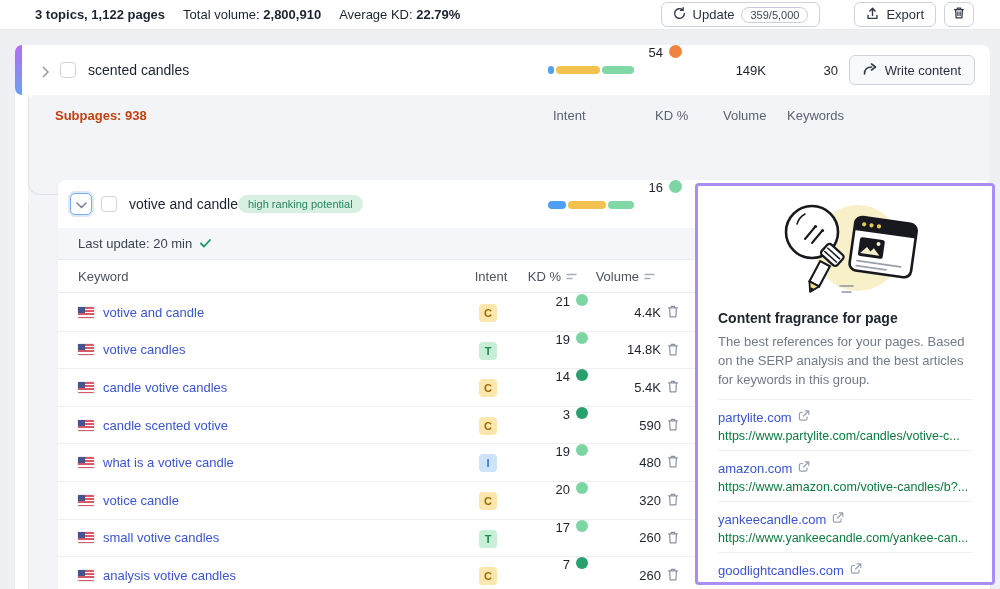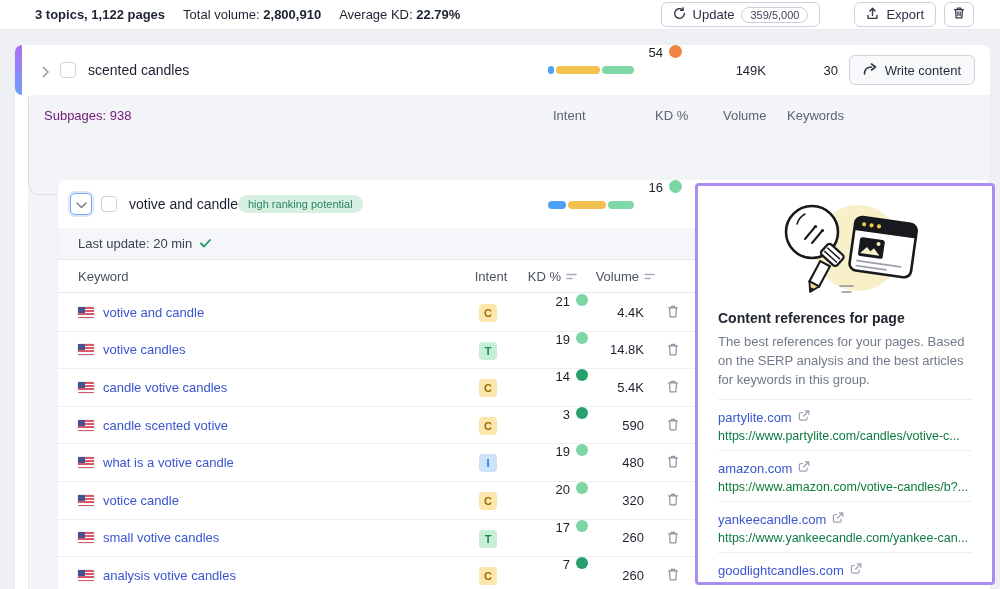--- a/index.html
+++ b/index.html
@@ -96,21 +96,21 @@
           background:repeating-linear-gradient(180deg,#d8586a 0 1.6px,#fff 1.6px 3.2px);
           box-shadow:0 0 0 .5px #d9dce2; }
   .flag::before { content:""; position:absolute; left:0; top:0; width:7px; height:6px; background:#46538e; }
   .kw-link { margin-left:9px; font-size:13px; color:#3a55cf; text-decoration:none; white-space:nowrap; cursor:pointer; }
   .intent-badge { position:absolute; left:421px; top:10px; width:18px; height:18px; border-radius:4px;
                   display:flex; align-items:center; justify-content:center; font-size:11px; font-weight:700; }
   .intent-C { background:#fbe7ae; color:#9c6a00; }
   .intent-T { background:#c7eed6; color:#1d8a52; }
   .intent-I { background:#cde3f9; color:#2d76d6; }
   .kw-row .kd-cell { left:460px; width:70px; }
-  .kw-row .vol { left:540px; width:46px;text-align:center; }
+  .kw-row .vol { left:557px; width:46px;text-align:center; }
   .trash-sm { position:absolute; left:606px; top:10px; width:18px; height:18px; background:none; border:none;
               cursor:pointer; padding:0; }
 
   
   .ref-panel { position:absolute; left:695px; top:183px; width:300px; height:402px; background:#fff;
                border:3px solid #a88df2; border-radius:4px; z-index:6; overflow:hidden; padding:0 20px; }
   .illus { margin:12px auto 0; width:170px; height:102px; }
   .ref-title { margin-top:10px; font-size:14px; font-weight:600; color:#20262f; }
   .ref-desc { margin-top:6px; font-size:13px; line-height:19px; color:#717a89; }
   .ref-list { margin-top:10px; }
@@ -177,21 +177,21 @@
               <path d="M1.5 11 C1.5 6 4.5 4 8.5 4 M8.5 1 l4 3 -4 3" fill="none" stroke="#333a47" stroke-width="1.6" stroke-linecap="round" stroke-linejoin="round"></path>
             </svg></span>
         <span>Write content</span>
       </button>
     </div>
 
     <div class="subpages">
       <div class="connector"></div>
       <div class="guide-vert"></div>
       <div class="subpages-head">
-        <span style="left:16px; color:#701a75;">Subpages: 938</span>
+        <span style="left:27px; color:#c2410c;font-weight:bold;">Subpages: 938</span>
         <span style="left:525px; color:#5b6271;">Intent</span>
         <span style="left:627px; color:#5b6271;">KD %</span>
         <span style="left:695px; color:#5b6271;">Volume</span>
         <span style="left:759px; color:#5b6271;">Keywords</span>
       </div>
 
       <div class="subcard">
         <div class="subpage-row">
           <span class="expand-box">
               <span><svg width="11" height="7" viewBox="0 0 11 7">
@@ -379,21 +379,21 @@
           <path d="M63 55 h17 M63 59.5 h17" stroke="#17191f" stroke-width="1.5"></path>
         </g>
         <g transform="rotate(28 58 80)">
           <rect x="52" y="64" width="11" height="23" fill="#fff" stroke="#17191f" stroke-width="2.1"></rect>
           <path d="M52 87 h11 l-5.5 9 z" fill="#f2df8e" stroke="#17191f" stroke-width="1.8" stroke-linejoin="round"></path>
           <path d="M55.4 91.5 l2.1 4 2.1-4 z" fill="#17191f"></path>
         </g>
         <path d="M80 88 h13 M82 94 h9" stroke="#8e949f" stroke-width="1.6" stroke-linecap="round"></path>
       </svg>
     </div>
-    <div class="ref-title">Content references for page</div>
+    <div class="ref-title">Content fragrance for page</div>
     <div class="ref-desc">The best references for your pages. Based on the SERP analysis and the best articles for keywords in this group.</div>
     <div class="ref-list">
         <div class="ref-item">
     <div class="ref-domain-row">
       <a class="ref-domain">partylite.com</a>
       <span><svg width="12" height="12" viewBox="0 0 12 12">
                 <path d="M4.5 2.5 H3 A1.6 1.6 0 0 0 1.4 4.1 v4.5 A1.6 1.6 0 0 0 3 10.2 h4.5 A1.6 1.6 0 0 0 9.1 8.6 V7.1 M5.6 6 L10.6 1 M7.2 0.9 h3.6 v3.6" fill="none" stroke="#9aa2b1" stroke-width="1.2" stroke-linecap="round" stroke-linejoin="round"></path>
               </svg></span>
     </div>
     <div class="ref-url">https://www.partylite.com/candles/votive-c...</div>

